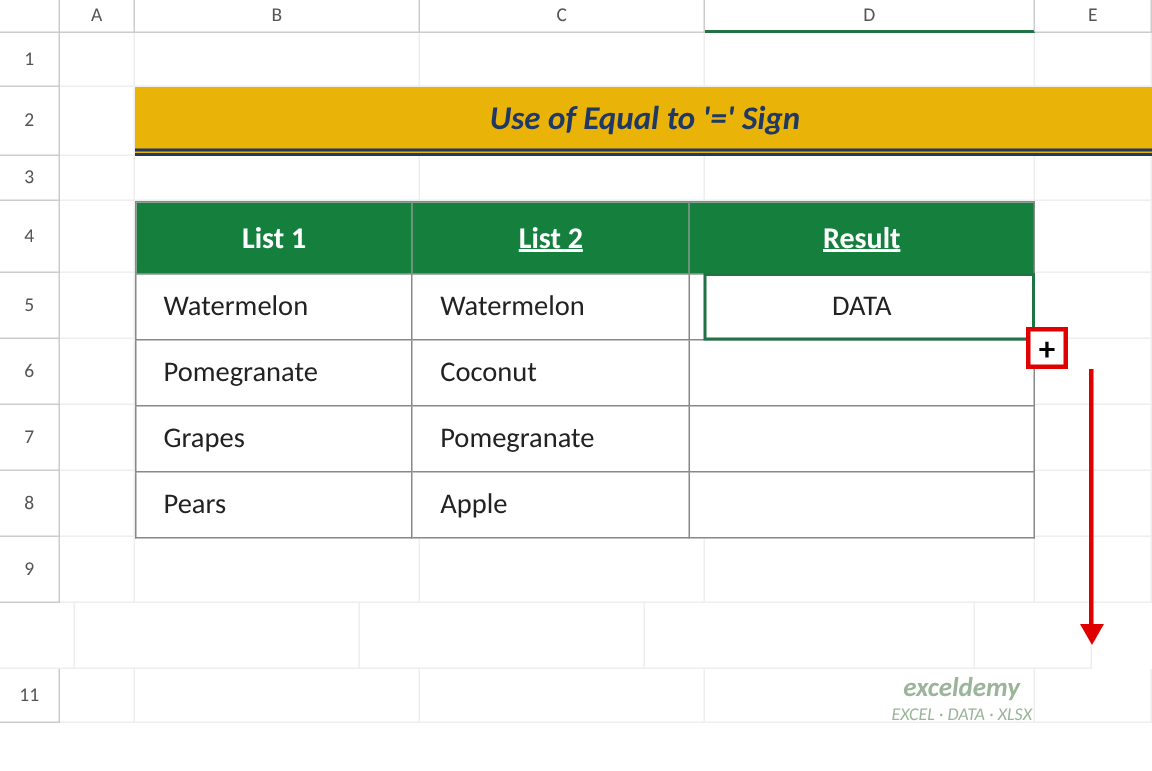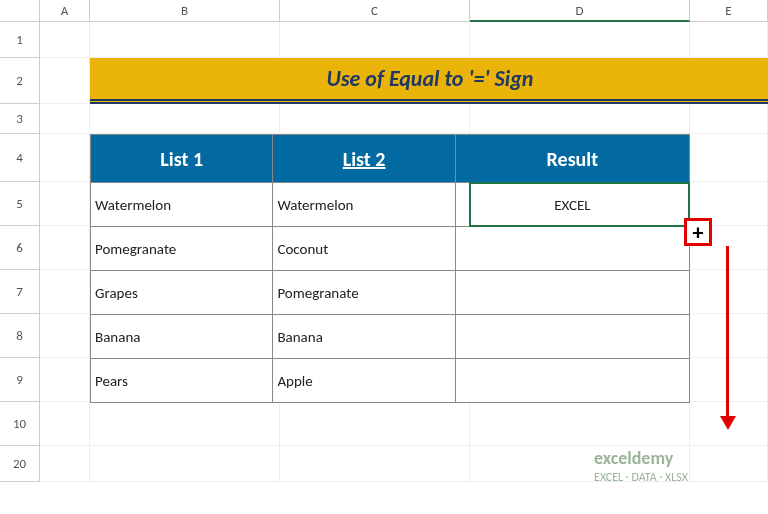--- a/index.html
+++ b/index.html
@@ -93,39 +93,39 @@
 
   
   .data-table {
     position: absolute;
     left: 90px;
     top: 134px;
     width: 600px;
     border-collapse: collapse;
   }
   .data-table th {
-    background: #0369a1;
+    background: #15803d;
     color: #fff;
     font-size: 20px;
     font-weight: bold;
     height: 48px;
     border: 1px solid #888;
   }
   .data-table td {
     height: 44px;
-    font-size: 15px;
+    font-size: 19px;
     color: #222;
     border: 1px solid #888;
-    padding: 0 4px;
+    padding: 0 18px;
     background: #fff;
   }
   .data-table td.center { text-align: center; }
   .th-b { width: 190px; }
   .th-c { width: 190px; text-decoration: underline; }
-  .th-d { width: 249px; }
+  .th-d { width: 249px; text-decoration: underline; }
 
   
   .sel-box {
     position: absolute;
     left: 469px;
     top: 182px;
     width: 221px;
     height: 45px;
     border: 2px solid #217346;
     pointer-events: none;
@@ -168,24 +168,25 @@
     width: 0; height: 0;
     border-left: 8px solid transparent;
     border-right: 8px solid transparent;
     border-top: 14px solid #e00000;
   }
 
   .watermark {
     position: absolute;
     right: 80px;
     bottom: 30px;
-    text-align: left;
+    text-align: center;
     font-size: 12px;
     color: #9ab59a;
     line-height: 1.2;
+    font-style: italic;
   }
   .watermark .brand { font-size: 18px; font-weight: bold; }
 </style>
 </head>
 <body>
 
 <div class="sheet">
 
   <div class="col-headers">
     <div class="corner"></div>
@@ -262,29 +263,28 @@
     </div>
   <div class="row r9">
       <div class="row-h">9</div>
       <div class="cell cA"></div>
       <div class="cell cB"></div>
       <div class="cell cC"></div>
       <div class="cell cD"></div>
       <div class="cell cE"></div>
     </div>
   <div class="row r10">
-      <div class="row-h">10</div>
       <div class="cell cA"></div>
       <div class="cell cB"></div>
       <div class="cell cC"></div>
       <div class="cell cD"></div>
       <div class="cell cE"></div>
     </div>
   <div class="row r11">
-      <div class="row-h">20</div>
+      <div class="row-h">11</div>
       <div class="cell cA"></div>
       <div class="cell cB"></div>
       <div class="cell cC"></div>
       <div class="cell cD"></div>
       <div class="cell cE"></div>
     </div>
 
 </div>
 
 <div class="banner">Use of Equal to '=' Sign</div>
@@ -294,35 +294,30 @@
     <tr>
       <th class="th-b">List 1</th>
       <th class="th-c">List 2</th>
       <th class="th-d">Result</th>
     </tr>
   </thead>
   <tbody>
     <tr>
       <td>Watermelon</td>
       <td>Watermelon</td>
-      <td class="center">EXCEL</td>
+      <td class="center">DATA</td>
     </tr>
     <tr>
       <td>Pomegranate</td>
       <td>Coconut</td>
       <td class="center"></td>
     </tr>
     <tr>
       <td>Grapes</td>
       <td>Pomegranate</td>
-      <td class="center"></td>
-    </tr>
-    <tr>
-      <td>Banana</td>
-      <td>Banana</td>
       <td class="center"></td>
     </tr>
     <tr>
       <td>Pears</td>
       <td>Apple</td>
       <td class="center"></td>
     </tr>
   </tbody>
 </table>
 

